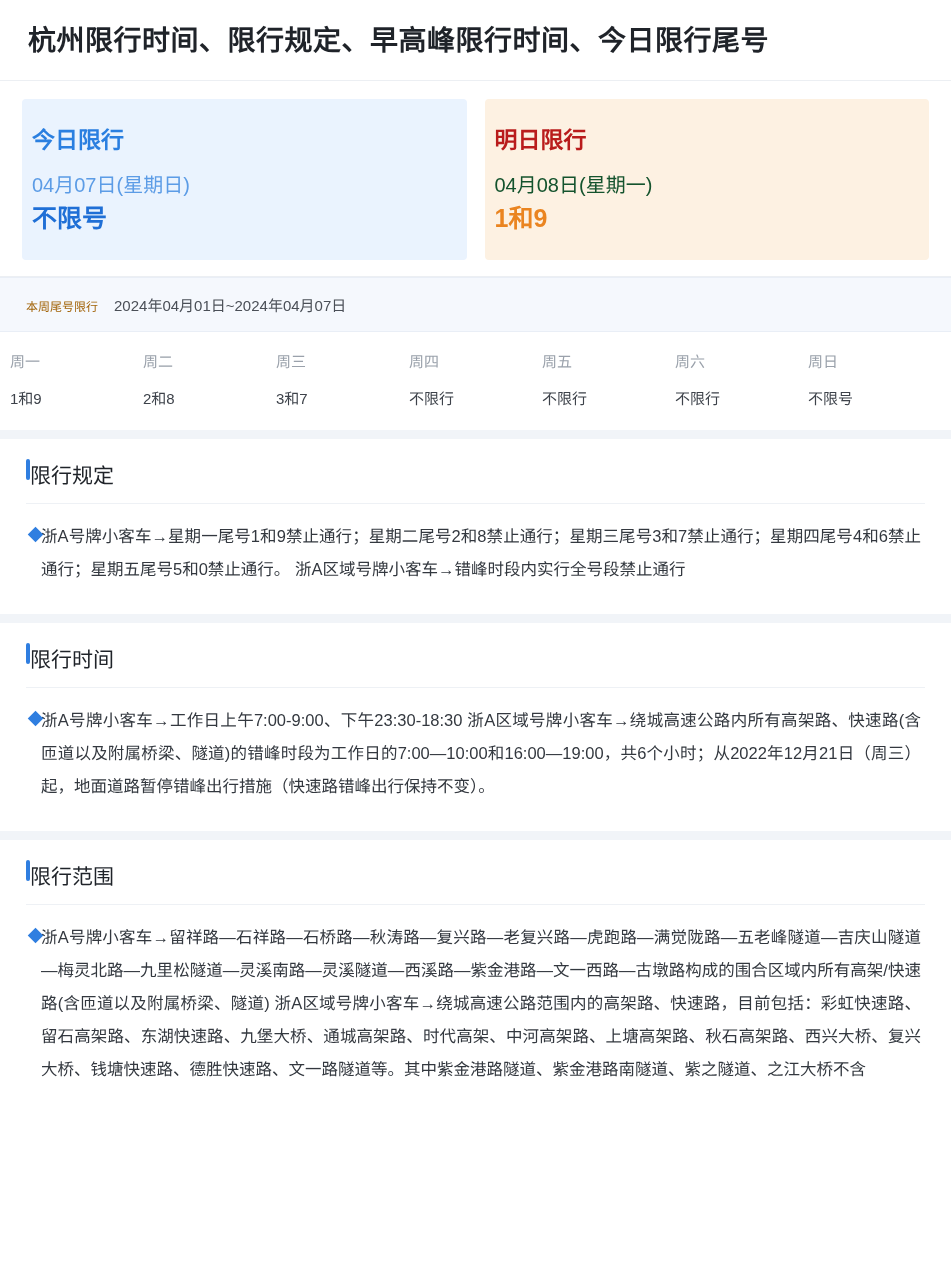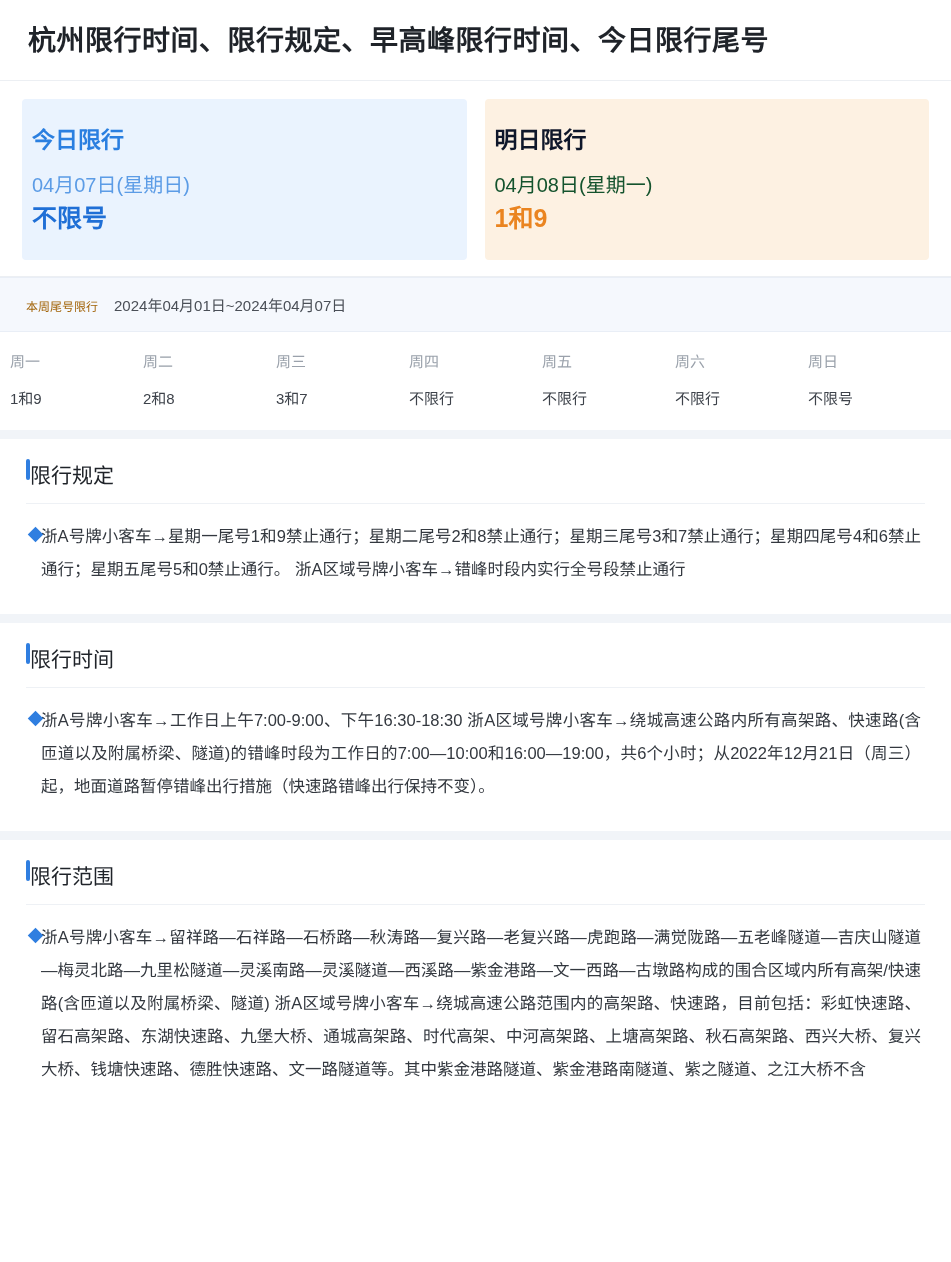--- a/index.html
+++ b/index.html
@@ -49,21 +49,21 @@
   }
   .card-tomorrow {
     background: #fdf1e2;
   }
   .card-title {
     font-size: 23px;
     font-weight: bold;
     margin-bottom: 14px;
   }
   .card-today .card-title { color: #2a7fe0; }
-  .card-tomorrow .card-title { color: #0f172a; }
+  .card-tomorrow .card-title { color: #b91c1c; }
   .card-date {
     font-size: 20px;
     margin-bottom: 0;
   }
   .card-today .card-date { color: #5c9ce6; }
   .card-tomorrow .card-date { color: #14532d; }
   .card-value {
     font-size: 25px;
     font-weight: bold;
   }
@@ -222,21 +222,21 @@
     </div>
   </div>
 
   <div class="section">
     <div class="sec-head">
       <span class="sec-bar"></span>
       <span class="sec-title">限行时间</span>
     </div>
     <div class="sec-body">
       <span class="diamond"></span>
-      <div class="sec-text">浙A号牌小客车→工作日上午7:00-9:00、下午16:30-18:30 浙A区域号牌小客车→绕城高速公路内所有高架路、快速路(含匝道以及附属桥梁、隧道)的错峰时段为工作日的7:00—10:00和16:00—19:00，共6个小时；从2022年12月21日（周三）起，地面道路暂停错峰出行措施（快速路错峰出行保持不变）。</div>
+      <div class="sec-text">浙A号牌小客车→工作日上午7:00-9:00、下午23:30-18:30 浙A区域号牌小客车→绕城高速公路内所有高架路、快速路(含匝道以及附属桥梁、隧道)的错峰时段为工作日的7:00—10:00和16:00—19:00，共6个小时；从2022年12月21日（周三）起，地面道路暂停错峰出行措施（快速路错峰出行保持不变）。</div>
     </div>
   </div>
 
   <div class="section sec-last">
     <div class="sec-head">
       <span class="sec-bar"></span>
       <span class="sec-title">限行范围</span>
     </div>
     <div class="sec-body">
       <span class="diamond"></span>

